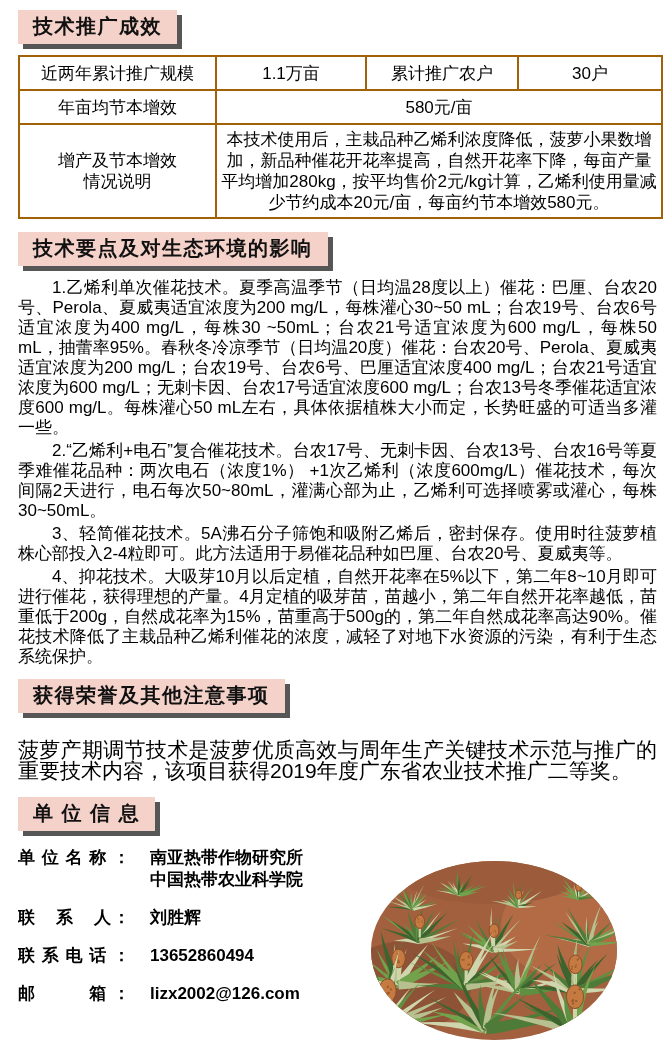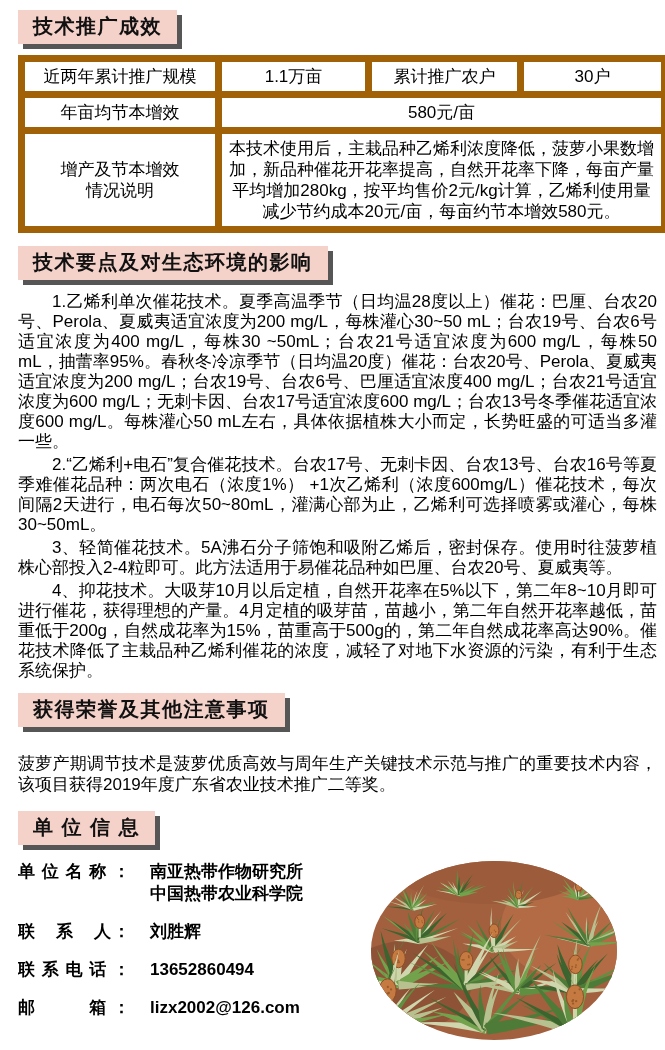--- a/index.html
+++ b/index.html
@@ -23,38 +23,38 @@
   .hdr-wrap { margin-bottom: 11px; }
   .hdr-2 { margin-top: 13px; }
   .hdr-3 { margin-top: 12px; }
   .hdr-4 { margin-top: 16px; }
 
   table.results {
     border-collapse: collapse; width: 630px; table-layout: fixed;
     margin-top: 3px;
   }
   table.results td {
-    border: 7px solid #a16207;
+    border: 2px solid #a16207;
     font-size: 17px; text-align: center; vertical-align: middle;
     padding: 4px 4px; line-height: 21px;
   }
   td.w1 { width: 197px; } td.w2 { width: 150px; border-radius: 11px; } td.w3 { width: 152px; } td.w4 { width: 144px; }
   tr.r12 td { height: 34px; }
   td.desc-cell {
     text-align: justify; font-size: 17.5px; line-height: 22px;
     padding: 6px 9px; vertical-align: middle;
   }
   td.label-2line { line-height: 24px; }
 
   .body-text { margin-top: 12px; }
   .body-text p {
     font-size: 17px; line-height: 20px; text-align: justify;
     text-indent: 2em; margin-bottom: 3px;
   }
-  p.flush { text-indent: 0; margin-top: 26px; font-size: 17px; line-height: 21px; text-align: justify; }
+  p.flush { text-indent: 0; margin-top: 26px; font-size: 21px; line-height: 21px; text-align: justify; }
 
   .contact { margin-top: 11px; width: 358px; font-weight: bold; }
   .contact-row { display: flex; align-items: flex-start; line-height: 22px; font-size: 17px; margin-top: 16px; }
   .contact-label {
     display: inline-block; width: 112px; margin-right: 20px;
     text-align: justify; text-align-last: justify; white-space: nowrap; overflow: hidden;
   }
   .contact-value .vline { display: block; }
 
   .photo {

